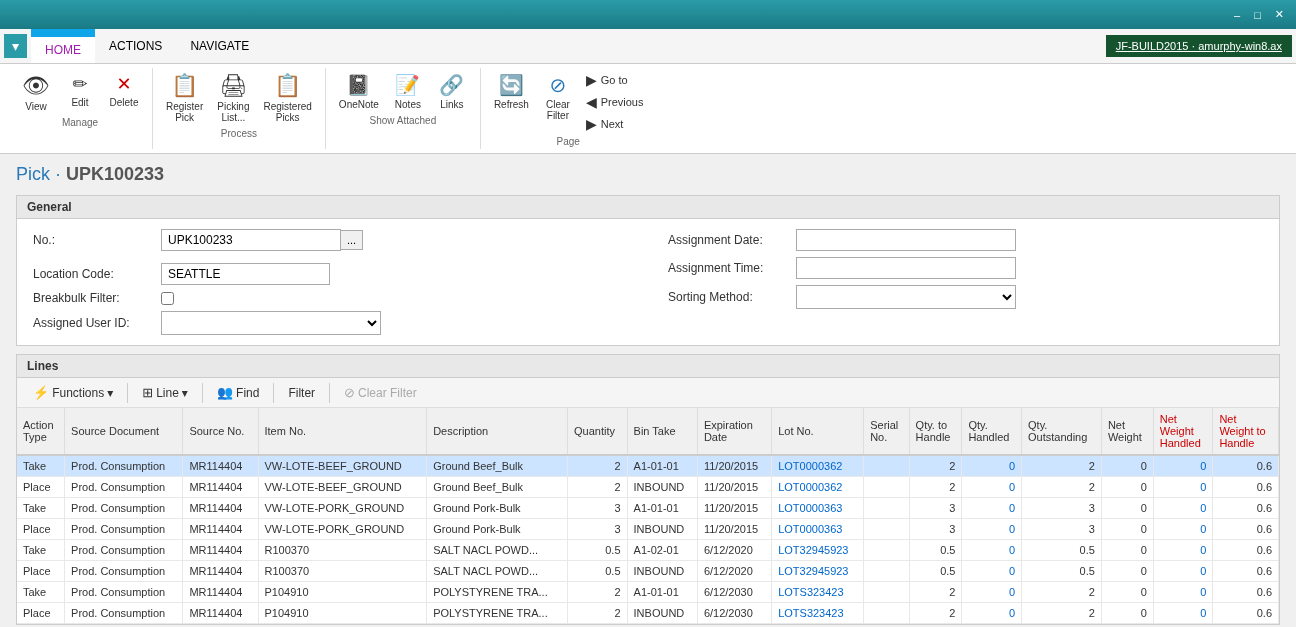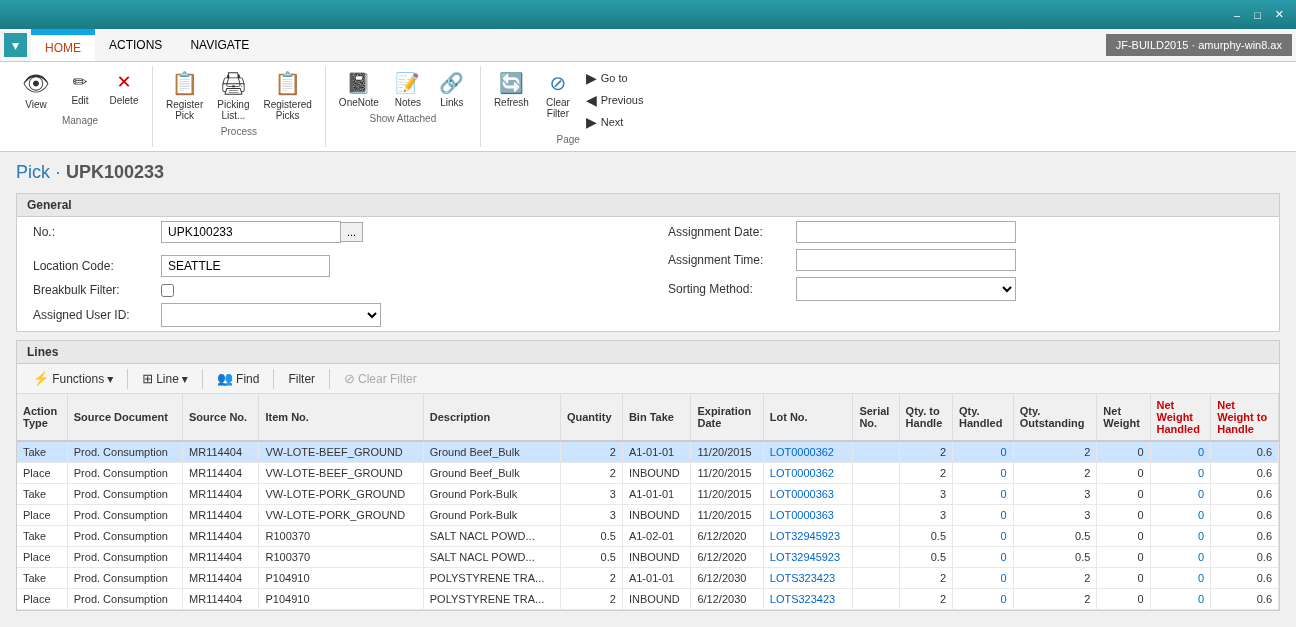--- a/index.html
+++ b/index.html
@@ -42,29 +42,30 @@
     .menu-tab {
       padding: 6px 14px;
       cursor: pointer;
       font-size: 12px;
       font-weight: 500;
       border: none;
       background: none;
     }
     .menu-tab.active {
       background: white;
-      border-top: 6px solid #0ea5e9;
-      color: #c2410c;
+      border-top: 8px solid #0ea5e9;
+      color: #a21caf;
     }
     .server-info {
       margin-left: auto;
-      background: #737373;
+      background: #14532d;
       color: white;
       padding: 5px 10px;
       font-size: 11px;
+      text-decoration: underline;
     }
 
     
     .ribbon {
       background: white;
       border-bottom: 1px solid #ccc;
       padding: 4px 8px;
       display: flex;
       align-items: stretch;
       gap: 0;
@@ -146,21 +147,21 @@
     }
     .section-header {
       background: #e8e8e8;
       padding: 4px 10px;
       font-weight: 600;
       font-size: 12px;
       border-bottom: 1px solid #ccc;
       cursor: pointer;
     }
     .section-body {
-      padding: 4px 16px;
+      padding: 10px 16px;
       display: grid;
       grid-template-columns: 1fr 1fr;
       gap: 6px 40px;
       border-radius: 29px;
     }
     .field-row {
       display: flex;
       align-items: center;
       gap: 8px;
     }
@@ -249,21 +250,21 @@
       width: 100%;
       font-size: 11px;
     }
     thead tr {
       background: #f0f0f0;
       border-bottom: 2px solid #ccc;
     }
     thead th {
       padding: 5px 6px;
       text-align: left;
-      font-weight: 700;
+      font-weight: 400;
       border-right: 1px solid #ddd;
       white-space: nowrap;
       position: sticky;
       top: 0;
       background: #f0f0f0;
       z-index: 1;
     }
     tbody tr {
       border-bottom: 1px solid #e8e8e8;
     }

